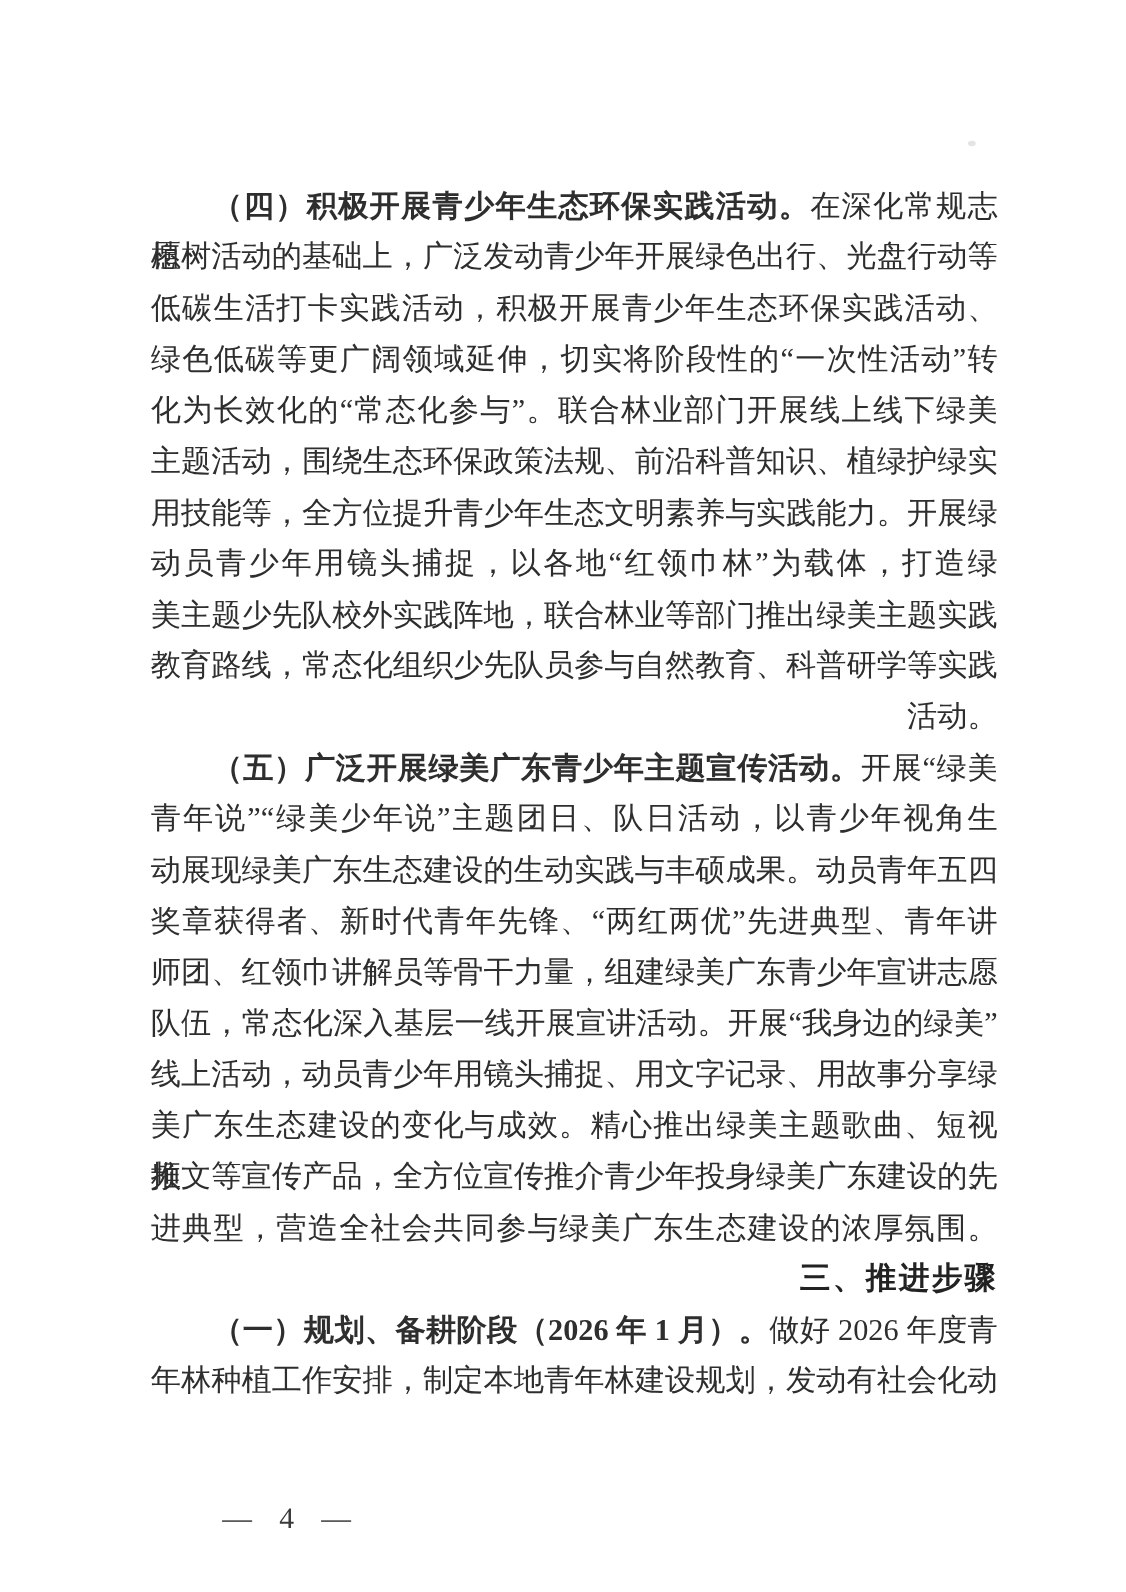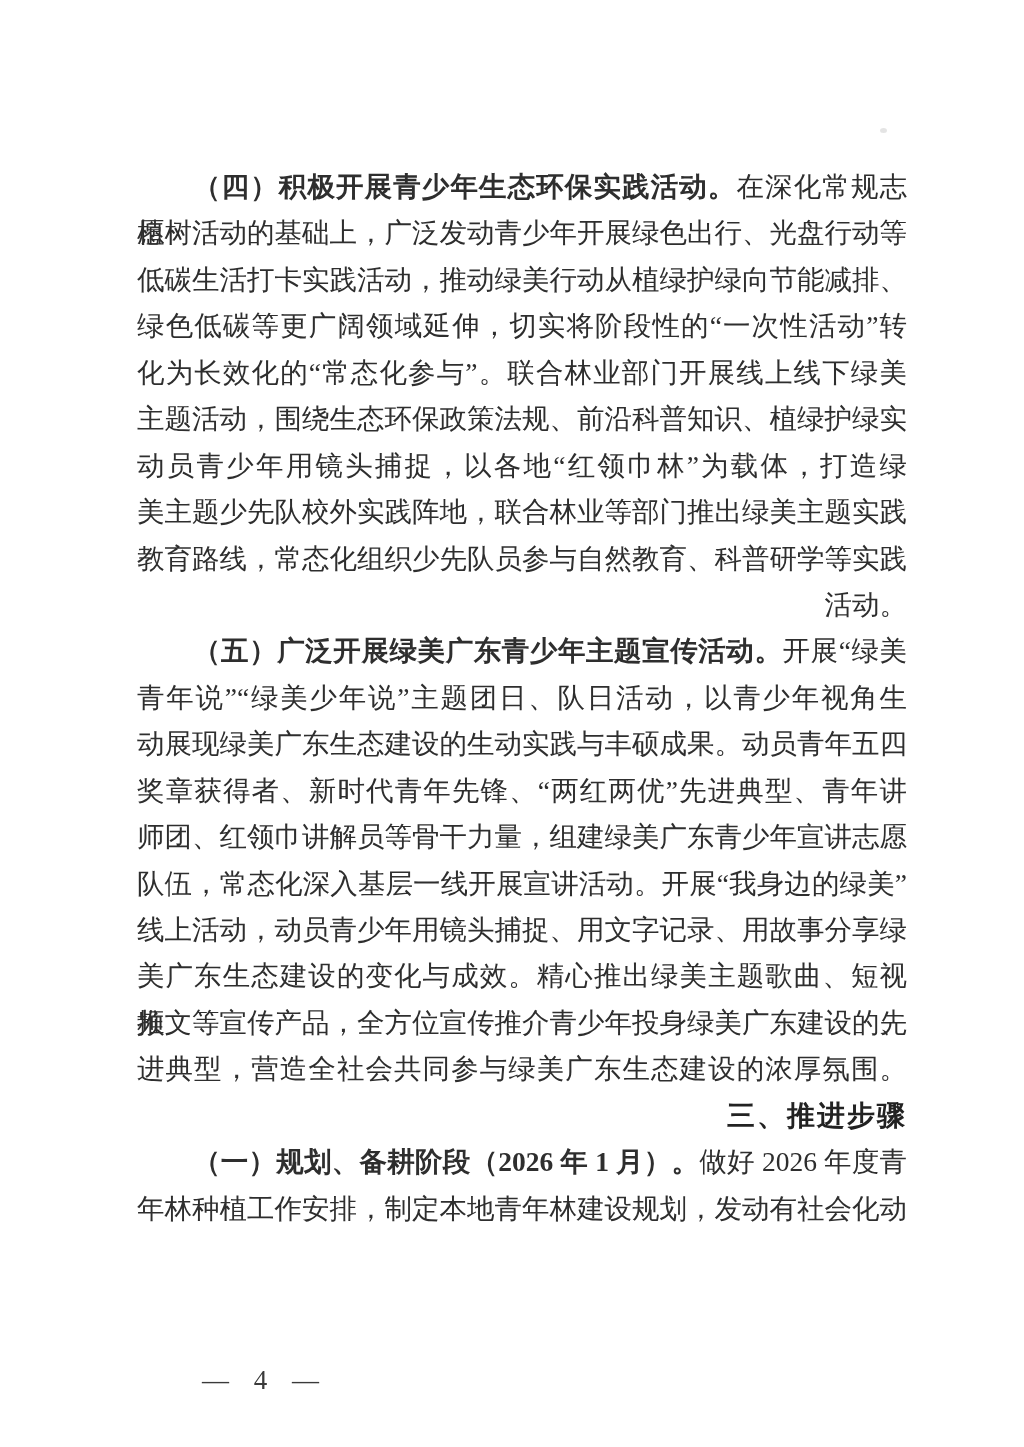--- a/index.html
+++ b/index.html
@@ -79,24 +79,25 @@
   }
 </style>
 </head>
 <body>
 
 <div class="page">
   <div class="scan-artifact"></div>
   <div class="doc-body">
       <div class="line fill indent"><span class="seg-lead">（四）积极开展青少年生态环保实践活动。</span><span class="seg-body">在深化常规志愿</span></div>
       <div class="line fill"><span class="seg-body">植树活动的基础上，广泛发动青少年开展绿色出行、光盘行动等</span></div>
-      <div class="line fill"><span class="seg-body">低碳生活打卡实践活动，推动绿美行动从植绿护绿向节能减排、</span></div>
+      <div class="line fill"><span class="seg-body">低碳生活打卡实践活动，积极开展青少年生态环保实践活动、</span></div>
       <div class="line fill"><span class="seg-body">绿色低碳等更广阔领域延伸，切实将阶段性的“一次性活动”转</span></div>
       <div class="line fill"><span class="seg-body">化为长效化的“常态化参与”。联合林业部门开展线上线下绿美</span></div>
       <div class="line fill"><span class="seg-body">主题活动，围绕生态环保政策法规、前沿科普知识、植绿护绿实</span></div>
+      <div class="line fill"><span class="seg-body">用技能等，全方位提升青少年生态文明素养与实践能力。开展绿</span></div>
       <div class="line fill"><span class="seg-body">动员青少年用镜头捕捉，以各地“红领巾林”为载体，打造绿</span></div>
       <div class="line fill"><span class="seg-body">美主题少先队校外实践阵地，联合林业等部门推出绿美主题实践</span></div>
       <div class="line fill"><span class="seg-body">教育路线，常态化组织少先队员参与自然教育、科普研学等实践</span></div>
       <div class="line"><span class="seg-body">活动。</span></div>
       <div class="line fill indent"><span class="seg-lead">（五）广泛开展绿美广东青少年主题宣传活动。</span><span class="seg-body">开展“绿美</span></div>
       <div class="line fill"><span class="seg-body">青年说”“绿美少年说”主题团日、队日活动，以青少年视角生</span></div>
       <div class="line fill"><span class="seg-body">动展现绿美广东生态建设的生动实践与丰硕成果。动员青年五四</span></div>
       <div class="line fill"><span class="seg-body">奖章获得者、新时代青年先锋、“两红两优”先进典型、青年讲</span></div>
       <div class="line fill"><span class="seg-body">师团、红领巾讲解员等骨干力量，组建绿美广东青少年宣讲志愿</span></div>
       <div class="line fill"><span class="seg-body">队伍，常态化深入基层一线开展宣讲活动。开展“我身边的绿美”</span></div>

